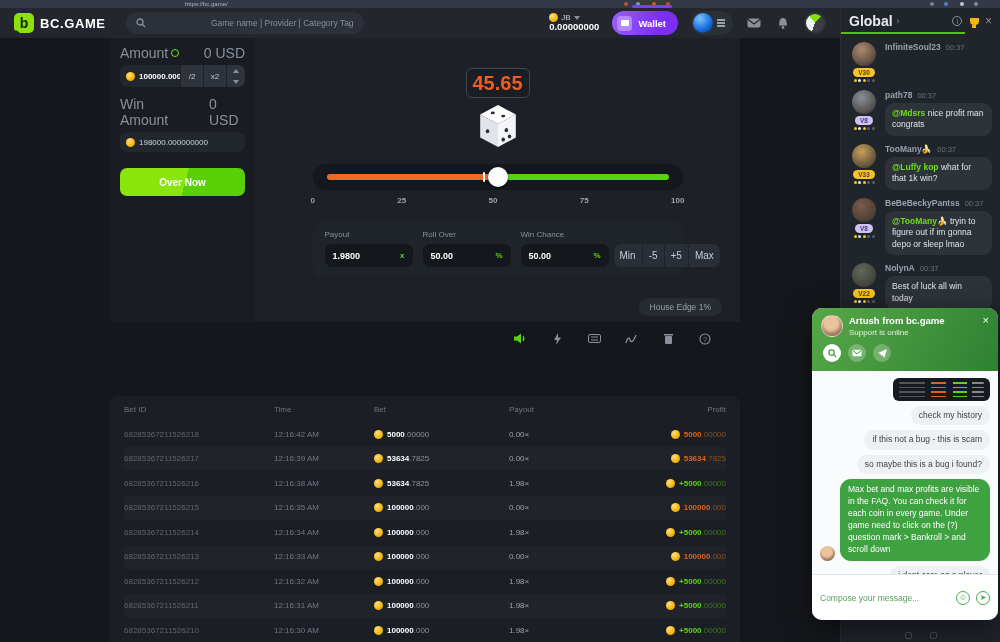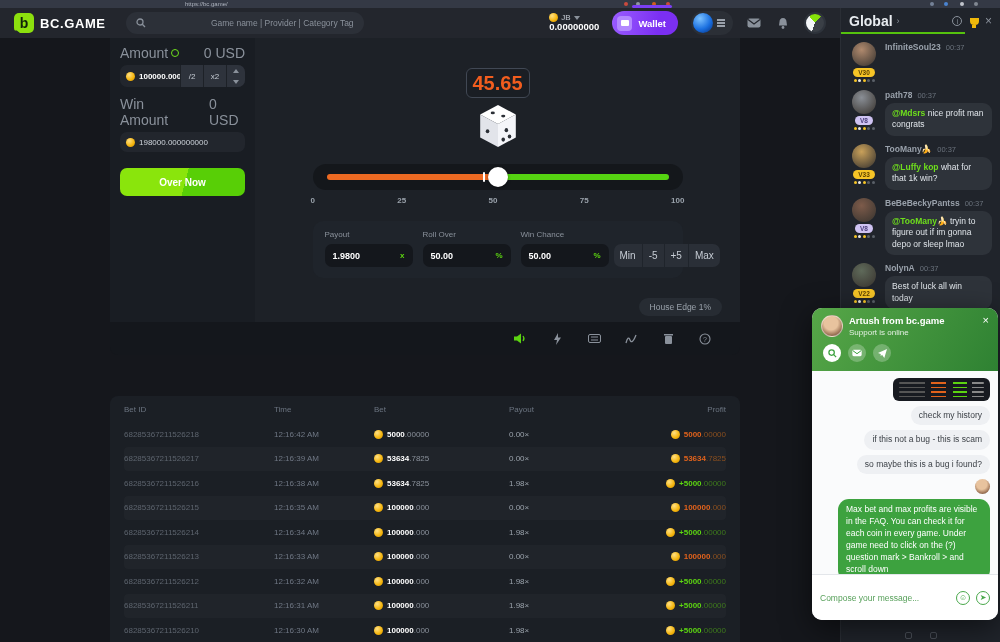--- a/index.html
+++ b/index.html
@@ -152,21 +152,21 @@
   #agent-name { font-size:9.5px; font-weight:bold; }
   #agent-status { font-size:8px; color:rgba(255,255,255,.85); margin-top:2px; }
   #support-close { margin-left:auto; font-size:11px; color:#fff; cursor:pointer; line-height:1; }
   #sh-icons { display:flex; gap:7px; margin:7px 0 2px 2px; }
   .sh-circle { width:18px; height:18px; border-radius:50%; display:flex; align-items:center; justify-content:center; cursor:pointer; }
   .sh-circle.white { background:#fff; } .sh-circle.trans { background:rgba(255,255,255,.25); }
   #support-body { flex:1; padding:7px 8px 4px; display:flex; flex-direction:column; gap:5px; overflow:hidden; position:relative; }
   .s-img { align-self:flex-end; width:97px; height:26px; border-radius:6px; background:#171a20; padding:4px 6px; display:flex; flex-direction:column; gap:3px; }
   .s-img i { display:block; height:1.5px; border-radius:1px; background:linear-gradient(90deg,#555 0 30%, transparent 30% 38%, #e0621c 38% 55%, transparent 55% 63%, #5cd411 63% 80%, transparent 80% 86%, #888 86% 100%); }
   .s-user { align-self:flex-end; background:#eef0f3; color:#3a3f45; font-size:8.5px; padding:4px 8px; border-radius:11px; max-width:152px; line-height:1.35; }
-  .s-agent-row { display:flex; gap:5px; align-items:flex-end;flex-direction:column; }
+  .s-agent-row { display:flex; gap:5px; align-items:flex-end; }
   .s-agent-avatar { width:15px; height:15px; border-radius:50%; flex:0 0 auto;
     background:radial-gradient(circle at 45% 35%, #e8c39e 0 40%, #9c7356 70%, #4a382b 100%); }
   .s-agent { background:#3da23f; color:#fff; font-size:8.5px; padding:5px 8px; border-radius:11px; line-height:1.4; max-width:152px; }
   #compose { height:46px; border-top:1px solid #e3e6ea; background:#fff; display:flex; align-items:center; padding:0 8px; gap:6px; }
   #compose input { flex:1; border:none; outline:none; font-size:8.5px; color:#3ba13c; background:transparent; font-family:"Liberation Sans",sans-serif; }
   #compose input::placeholder { color:#57a05a; }
   .comp-icon { width:14px; height:14px; border:1.2px solid #49a84b; border-radius:50%; display:flex; align-items:center; justify-content:center; color:#49a84b; font-size:8px; cursor:pointer; flex:0 0 auto; }
 </style>
 </head>
 <body>

